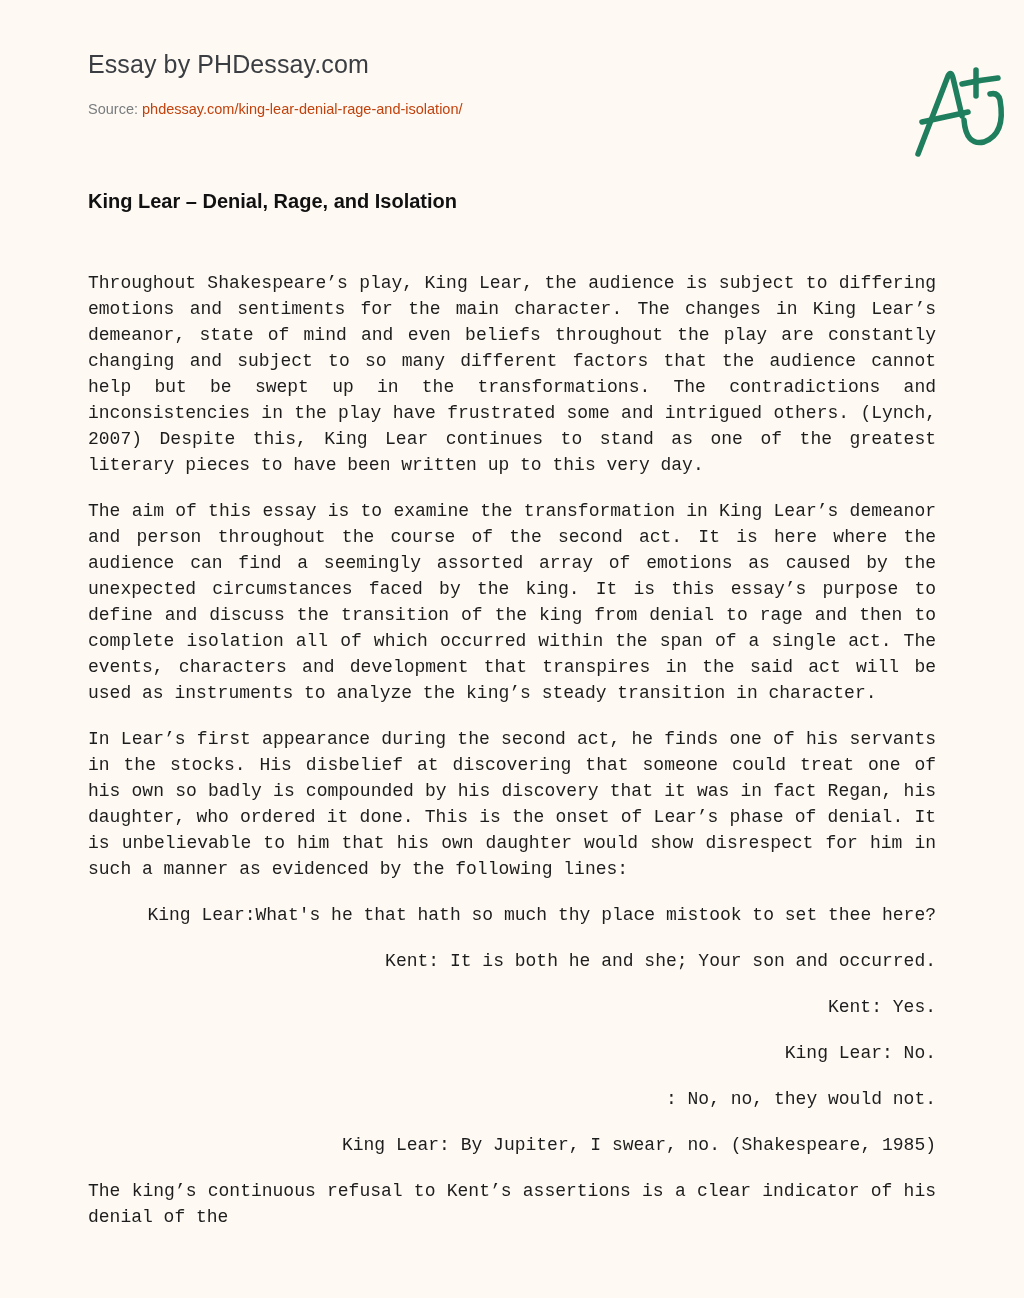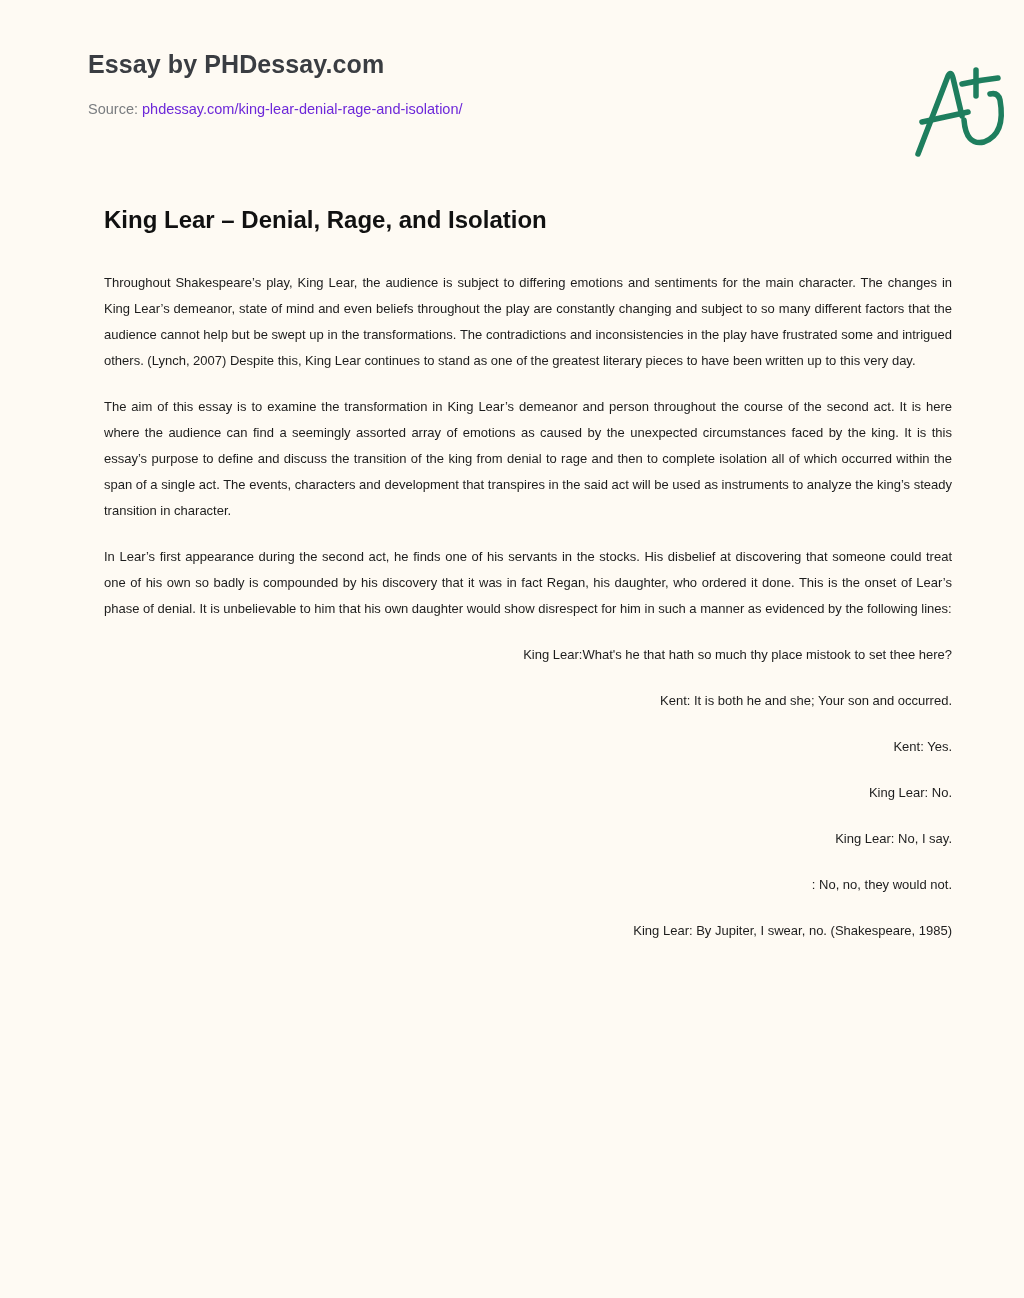--- a/index.html
+++ b/index.html
@@ -19,62 +19,63 @@
       position: absolute;
       left: 88px;
       top: 0;
       width: 848px;
     }
     .brand {
       position: absolute;
       top: 50px;
       left: 0;
       font-size: 25px;
-      font-weight: bold;
+      font-weight: normal;
       color: #3a3d42;
       letter-spacing: 0.1px;
       white-space: nowrap;
     }
     .source {
       position: absolute;
       top: 101px;
       left: 0;
       font-size: 14.5px;
       color: #7a7d80;
       white-space: nowrap;
     }
     .source a {
-      color: #6d28d9;
+      color: #c2410c;
       text-decoration: none;
     }
     .logo {
       position: absolute;
       left: 822px;
       top: 64px;
       width: 106px;
       height: 96px;
     }
     .title {
       position: absolute;
       top: 190px;
       left: 0;
-      margin: 16px;
-      font-size: 24px;
+      margin: 0;
+      font-size: 20px;
       font-weight: bold;
       color: #111;
       white-space: nowrap;
     }
     .body-text {
       position: absolute;
       top: 270px;
-      left: 16px;
+      left: 0;
       width: 848px;
-      font-size: 13px;
+      font-size: 18px;
       line-height: 26px;
       color: #1d1d1d;
+      font-family: Liberation Mono, monospace;
     }
     .body-text p {
       margin: 0 0 20px 0;
       text-align: justify;
     }
     .body-text p.line {
       text-align: right;
       white-space: nowrap;
     }
     .clip {
@@ -117,19 +118,19 @@
   <h1 class="title">King Lear – Denial, Rage, and Isolation</h1>
 
   <div class="body-text">
     <p>Throughout Shakespeare’s play, King Lear, the audience is subject to differing emotions and sentiments for the main character. The changes in King Lear’s demeanor, state of mind and even beliefs throughout the play are constantly changing and subject to so many different factors that the audience cannot help but be swept up in the transformations. The contradictions and inconsistencies in the play have frustrated some and intrigued others. (Lynch, 2007) Despite this, King Lear continues to stand as one of the greatest literary pieces to have been written up to this very day.</p>
     <p>The aim of this essay is to examine the transformation in King Lear’s demeanor and person throughout the course of the second act. It is here where the audience can find a seemingly assorted array of emotions as caused by the unexpected circumstances faced by the king. It is this essay’s purpose to define and discuss the transition of the king from denial to rage and then to complete isolation all of which occurred within the span of a single act. The events, characters and development that transpires in the said act will be used as instruments to analyze the king’s steady transition in character.</p>
     <p>In Lear’s first appearance during the second act, he finds one of his servants in the stocks. His disbelief at discovering that someone could treat one of his own so badly is compounded by his discovery  that it was in fact Regan, his daughter, who ordered it done. This is the onset of Lear’s phase of denial. It is unbelievable to him that his own daughter would show disrespect for him in such a manner as evidenced by the following lines:</p>
     <p class="line">King Lear:What's he that hath so much thy place mistook to set thee here?</p>
     <p class="line">Kent: It is both he and she; Your son and occurred.</p>
     <p class="line">Kent: Yes.</p>
     <p class="line">King Lear: No.</p>
-    <p class="line">King Lear: No, I say.</p>
     <p class="line">: No, no, they would not.</p>
     <p class="line">King Lear: By Jupiter, I swear, no. (Shakespeare, 1985)</p>
+    <p>The king’s continuous refusal to Kent’s assertions is a clear indicator of his denial of the</p>
   </div>
 </div>
 
 <div class="clip"></div>
 
 </body></html>

